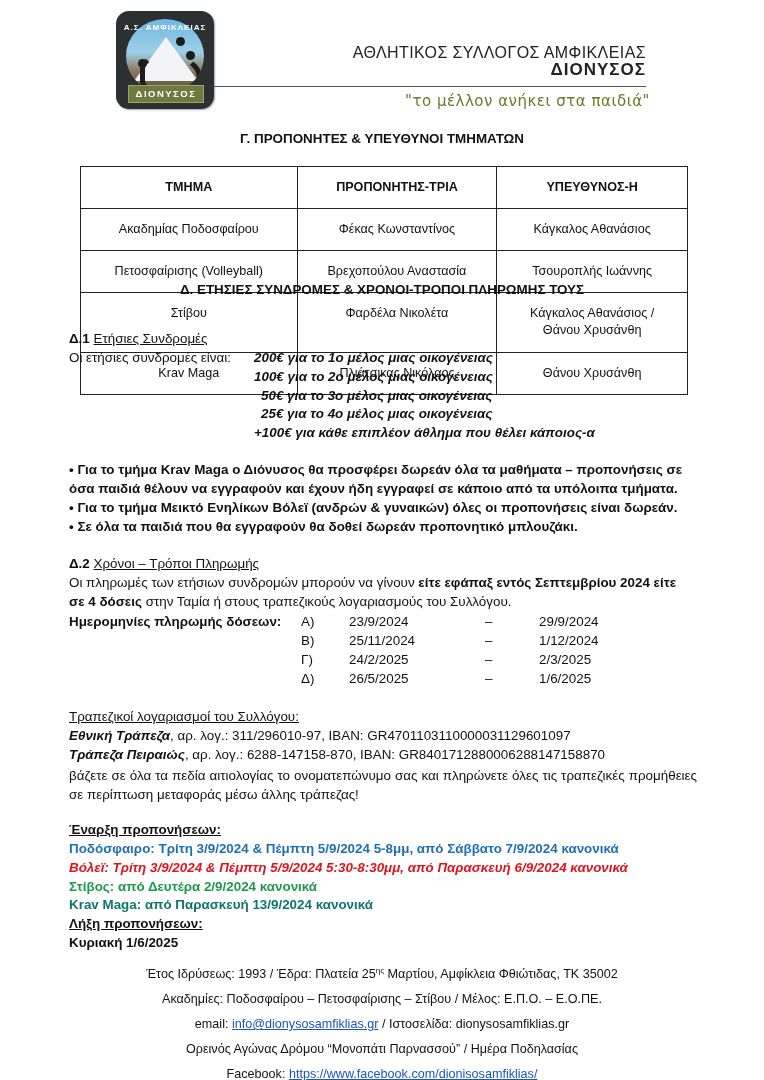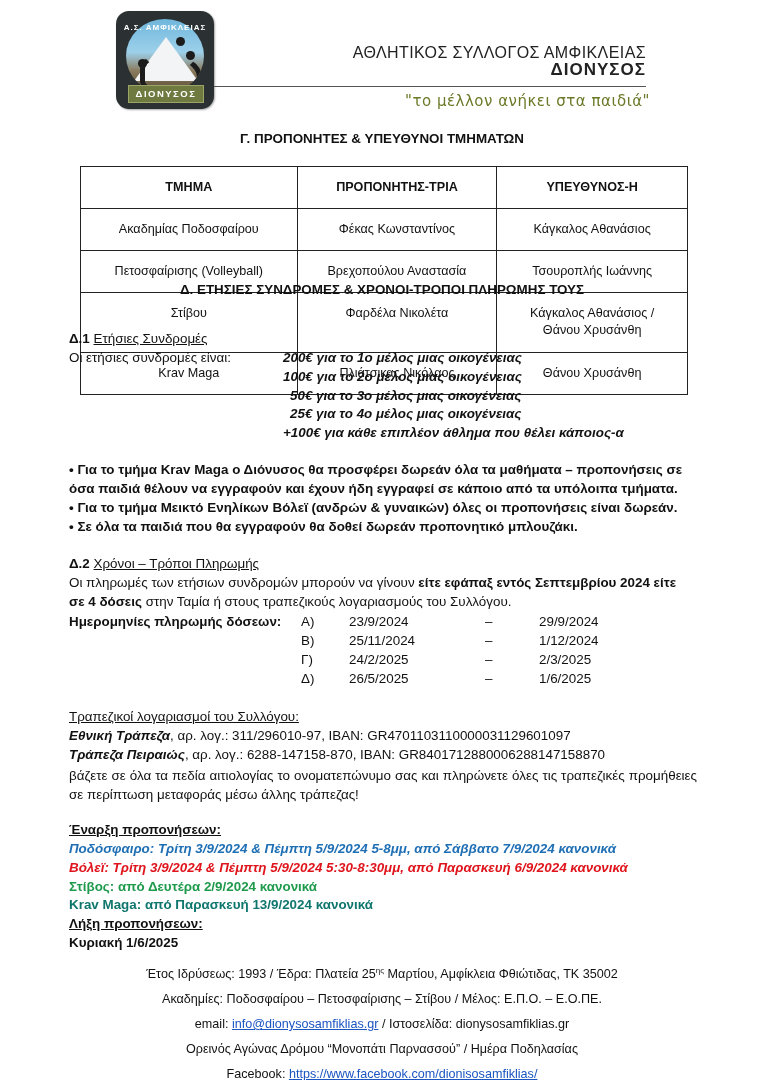--- a/index.html
+++ b/index.html
@@ -76,21 +76,21 @@
     table.coach col.c2 { width: 200px; }
     table.coach col.c3 { width: 191px; }
 
     
     .line { left: 69px; white-space: nowrap; }
     .u { text-decoration: underline; }
     .b { font-weight: bold; }
     .bi { font-weight: bold; font-style: italic; }
     .justify { left: 69px; width: 628px; text-align: justify; }
 
-    .fee { left: 254px; font-weight: bold; font-style: italic; white-space: nowrap; margin-left: 29px; }
+    .fee { left: 254px; font-weight: bold; font-style: italic; white-space: nowrap; }
 
     .dates { position: absolute; left: 69px; top: 614px; }
     .date-row { position: absolute; white-space: nowrap; height: 19px; }
     .d-letter { position: absolute; left: 232px; }
     .d-from { position: absolute; left: 280px; }
     .d-dash { position: absolute; left: 416px; }
     .d-to { position: absolute; left: 470px; }
 
     .c-blue { color: #1f6fb5; }
     .c-red { color: #e0141c; }
@@ -223,21 +223,21 @@
 <div class="abs line u" style="top:709px;">Τραπεζικοί λογαριασμοί του Συλλόγου:</div>
 <div class="abs line" style="top:728px;">
   <span class="bi">Εθνική Τράπεζα</span><span>, αρ. λογ.: 311/296010-97, IBAN: GR4701103110000031129601097</span>
 </div>
 <div class="abs line" style="top:747px;">
   <span class="bi">Τράπεζα Πειραιώς</span><span>, αρ. λογ.: 6288-147158-870, IBAN: GR8401712880006288147158870</span>
 </div>
 <div class="abs justify" style="top:766px; line-height:19px;">βάζετε σε όλα τα πεδία αιτιολογίας το ονοματεπώνυμο σας και πληρώνετε όλες τις τραπεζικές προμήθειες σε περίπτωση μεταφοράς μέσω άλλης τράπεζας!</div>
 
 <div class="abs line b u" style="top:822px;">Έναρξη προπονήσεων:</div>
-<div class="abs line b c-blue" style="top:841px;font-style:italic;">Ποδόσφαιρο: Τρίτη 3/9/2024 &amp; Πέμπτη 5/9/2024 5-8μμ, από Σάββατο 7/9/2024 κανονικά</div>
+<div class="abs line b c-blue" style="top:841px;">Ποδόσφαιρο: Τρίτη 3/9/2024 &amp; Πέμπτη 5/9/2024 5-8μμ, από Σάββατο 7/9/2024 κανονικά</div>
 <div class="abs line b c-red" style="top:860px;font-style:italic;">Βόλεϊ: Τρίτη 3/9/2024 &amp; Πέμπτη 5/9/2024 5:30-8:30μμ, από Παρασκευή 6/9/2024 κανονικά</div>
 <div class="abs line b c-green" style="top:879px;">Στίβος: από Δευτέρα 2/9/2024 κανονικά</div>
 <div class="abs line b c-purple" style="top:897px;">Krav Maga: από Παρασκευή 13/9/2024 κανονικά</div>
 <div class="abs line b u" style="top:916px;">Λήξη προπονήσεων:</div>
 <div class="abs line b" style="top:935px;">Κυριακή 1/6/2025</div>
 
 <div class="abs footer">
   <div>
     <span>Έτος Ιδρύσεως: 1993 / Έδρα: Πλατεία 25</span><sup style="font-size:8px;">ης</sup><span> Μαρτίου, Αμφίκλεια Φθιώτιδας, ΤΚ 35002</span>
   </div>

